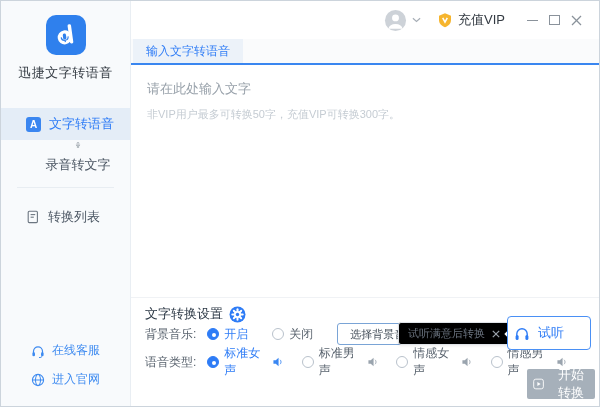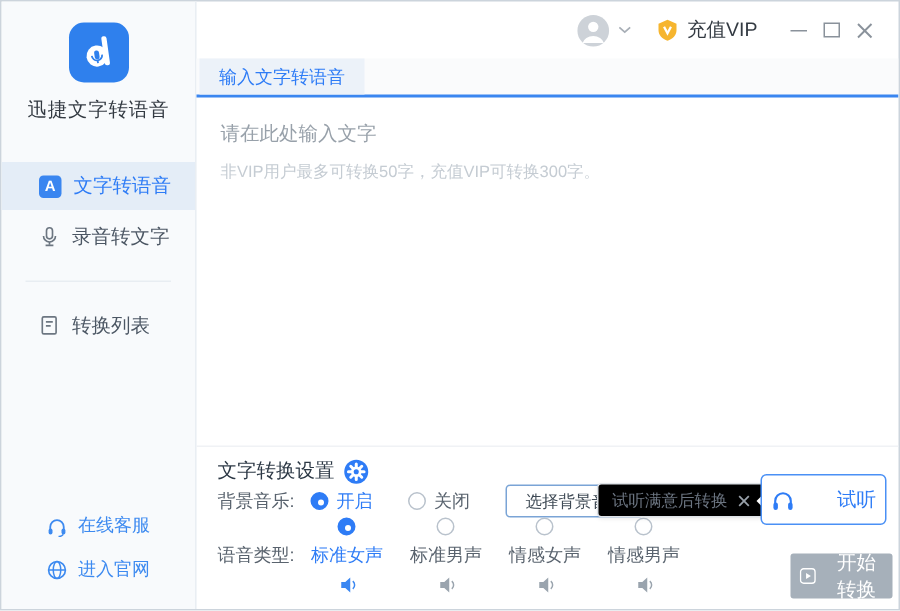--- a/index.html
+++ b/index.html
@@ -5,21 +5,21 @@
   html,body{margin:0;padding:0;background:#e9edf1;}
   .window{position:relative;width:600px;height:407px;background:#fff;border:1px solid #ccd4dc;
     box-sizing:border-box;font-family:"Liberation Sans","DejaVu Sans",sans-serif;overflow:hidden;}
   
   .sidebar{position:absolute;left:0;top:0;bottom:0;width:130px;background:#f8fafc;border-right:1px solid #e9eef3;box-sizing:border-box;}
   .logo{width:40px;height:40px;border-radius:10px;background:#2f80ed;margin:14px auto 9px;display:flex;align-items:center;justify-content:center;}
   .app-name{text-align:center;font-size:13px;color:#333a42;letter-spacing:.5px;}
   .nav{margin-top:26px;}
   .nav-item{height:32px;display:flex;align-items:center;gap:8px;padding-left:25px;font-size:13px;color:#4b5663;cursor:pointer;}
   .nav-item.active{background:#e4edf7;color:#2e7cf6;}
-  .nav-item+.nav-item{margin-top:2px;}
+  .nav-item+.nav-item{margin-top:2px;flex-direction:column;}
   .a-icon{width:15px;height:15px;background:#3a86f0;border-radius:3px;color:#fff;font-size:10px;font-weight:bold;
     display:flex;align-items:center;justify-content:center;flex:0 0 15px;}
   .nav-divider{height:1px;background:#e8edf2;margin:13px 16px;}
   .sidebar-footer{position:absolute;bottom:12px;left:0;right:0;}
   .footer-item{display:flex;align-items:center;gap:7px;padding-left:30px;height:29px;font-size:12px;color:#3d8af0;cursor:pointer;}
   
   .main{position:absolute;left:130px;top:0;right:0;bottom:0;}
   .titlebar{height:38px;display:flex;align-items:center;justify-content:flex-end;padding-right:12px;}
   .avatar-wrap{display:flex;align-items:center;gap:5px;cursor:pointer;}
   .vip{display:flex;align-items:center;gap:5px;margin-left:16px;font-size:13px;color:#333a42;cursor:pointer;}
@@ -36,33 +36,33 @@
   .settings-title{display:flex;align-items:center;gap:6px;font-size:13px;font-weight:normal;color:#2c3845;}
   .row{display:flex;align-items:center;font-size:12px;color:#59636e;}
   .row-label{margin-right:11px;flex:0 0 auto;}
   .radio-opt{display:flex;align-items:center;gap:5px;margin-right:24px;cursor:pointer;}
   .radio{width:12px;height:12px;border-radius:50%;border:1px solid #b9c2cc;background:#fff;box-sizing:border-box;position:relative;flex:0 0 12px;}
   .radio.sel{background:#2e7cf6;border-color:#2e7cf6;}
   .radio.sel::after{content:"";position:absolute;left:4px;top:4px;width:4px;height:4px;border-radius:50%;background:#fff;}
   .opt-sel{color:#2e7cf6;}
   .choose-btn{height:22px;padding:0 12px;background:#fff;border:1px solid #7aa4d6;border-radius:3px;font-size:11px;color:#3f4a55;cursor:pointer;
     font-family:"Liberation Sans","DejaVu Sans",sans-serif;}
-  .row.voice .radio-opt{margin-right:18px;flex-direction:column;}
+  .row.voice .radio-opt{margin-right:18px;}
   .spk{margin-left:3px;}
   .spk-blue{color:#3a87f2;}
   .spk-gray{color:#9aa4ae;}
   
   .tooltip{position:absolute;left:267px;top:321px;height:23px;box-sizing:border-box;display:flex;align-items:center;gap:7px;
     padding:0 9px;background:#000000;border:1px solid #dfe3e8;border-radius:3px;box-shadow:0 1px 3px rgba(0,0,0,.08);
     font-size:11px;color:#6b7480;}
   .tooltip::after{content:"";position:absolute;right:-4.5px;top:7px;width:7px;height:7px;background:#fff;
     border-right:1px solid #dfe3e8;border-top:1px solid #dfe3e8;transform:rotate(45deg);}
   .tt-close{display:flex;align-items:center;cursor:pointer;}
   .listen-btn{position:absolute;right:8px;top:315px;width:84px;height:34px;box-sizing:border-box;background:#fff;
-    border:1px solid #4a90f5;border-radius:4px;color:#2e7cf6;font-size:13px;display:flex;align-items:center;justify-content:space-between;gap:8px;cursor:pointer;
+    border:1px solid #4a90f5;border-radius:4px;color:#2e7cf6;font-size:13px;display:flex;align-items:center;justify-content:flex-start;gap:8px;cursor:pointer;
     font-family:"Liberation Sans","DejaVu Sans",sans-serif;}
   .start-btn{position:absolute;right:4px;bottom:7px;width:68px;height:30px;background:#a6b0ba;border:none;border-radius:2px;
     color:#fff;font-size:13px;display:flex;align-items:center;justify-content:center;gap:9px;cursor:pointer;
     font-family:"Liberation Sans","DejaVu Sans",sans-serif;}
 </style>
 </head>
 <body>
 
 <div class="window">
 

